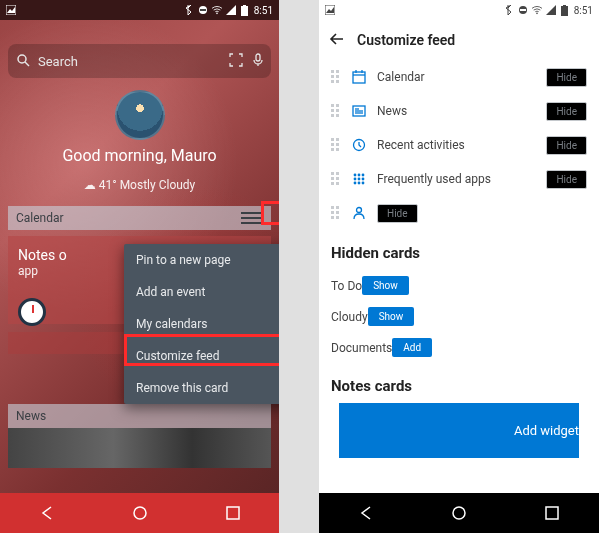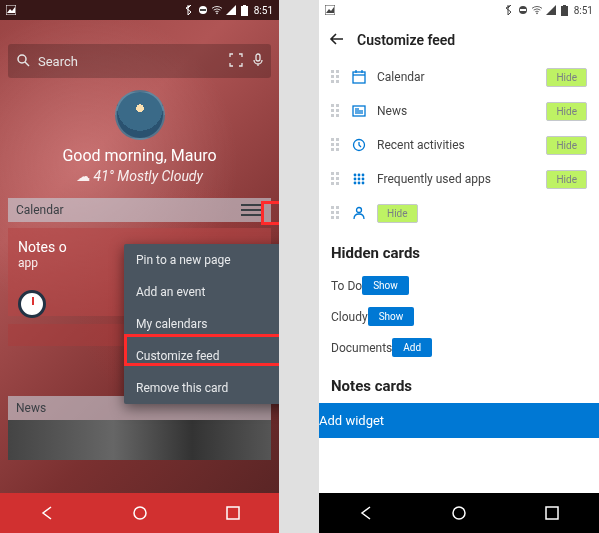--- a/index.html
+++ b/index.html
@@ -12,28 +12,28 @@
   .status { height:20px; display:flex; align-items:center; justify-content:flex-end; gap:4px; padding:0 6px; font-size:10px; color:#fff; }
   .p-left .status { background:rgba(0,0,0,0.6); }
   .p-right .status { color:#444; background:#fff; }
   .status .sb-icon { width:10px; height:10px; display:inline-flex; align-items:center; justify-content:center; }
   .status .left-icon { margin-right:auto; }
   
   .wall { position:absolute; top:20px; left:0; right:0; bottom:40px; background:linear-gradient(135deg,#9b4545 0%,#b05555 30%,#7a3030 70%,#5a2525 100%); }
   .wall::before { content:""; position:absolute; inset:0; background:radial-gradient(circle at 30% 30%,rgba(255,180,180,0.3),transparent 40%),radial-gradient(circle at 70% 60%,rgba(200,50,50,0.3),transparent 35%); }
   .left-body { position:relative; z-index:1; padding:0 8px; top:20px; }
   
-  .searchbar { display:flex; align-items:center; height:34px; background:rgba(0,0,0,0.2); border-radius:3px; padding:0 8px; color:#e6e6e6; gap:8px; margin-top:4px; }
+  .searchbar { display:flex; align-items:center; height:34px; background:rgba(0,0,0,0.2); border-radius:8px; padding:0 8px; color:#e6e6e6; gap:8px; margin-top:4px; }
   .searchbar .placeholder { flex:1; font-size:13px; }
   .sb-icons { display:flex; gap:10px; }
   
   .greet { text-align:center; color:#fff; margin-top:12px; }
   .avatar { width:50px; height:50px; border-radius:50%; background:radial-gradient(circle at 50% 35%,#fce0b0 0 10%,#3a6a88 10% 60%,#2a5270 60%); margin:0 auto 6px; border:2px solid rgba(255,255,255,0.2); }
   .greet-title { font-size:16px; font-weight:400; }
-  .greet-sub { font-size:14px; opacity:0.9; margin-top:3px;font-style:italic; }
+  .greet-sub { font-size:12px; opacity:0.9; margin-top:13px; }
   
   .card-hdr { margin-top:14px; display:flex; align-items:center; justify-content:space-between; background:rgba(200,210,220,0.6); color:#3a3f44; font-size:12px; padding:5px 8px; }
   .more-btn { width:22px; height:12px; display:flex; flex-direction:column; justify-content:space-between; }
   .more-btn span { height:2px; background:#3a3f44; }
   
   .stay-card { margin-top:6px; background:rgba(180,70,70,0.6); color:#fff; padding:10px; font-size:14px; line-height:1.3; height:88px; }
   .stay-card .appt { font-size:12px; opacity:0.9; }
   .clock-row { margin-top:18px; }
   .clock { width:28px; height:28px; border-radius:50%; background:#fff; border:3px solid #234; position:relative; display:inline-block; }
   .clock::before { content:""; position:absolute; top:4px; left:50%; width:2px; height:8px; background:#d33; transform-origin:bottom; }
@@ -54,25 +54,25 @@
   .p-right .nav { background:#000; }
   .nav-btn { width:20px; height:20px; display:flex; align-items:center; justify-content:center; }
   
   .r-header { display:flex; align-items:center; gap:12px; height:40px; padding:0 10px; font-size:14px; font-weight:600; color:#222; }
   .r-list { padding:0 12px; }
   .feed-row { display:flex; align-items:center; height:34px; gap:10px; font-size:12px; color:#444; }
   .drag { width:10px; height:14px; display:grid; grid-template-columns:3px 3px; grid-template-rows:3px 3px 3px; gap:2px; }
   .drag span { background:#c9ccd0; }
   .feed-icon { width:16px; height:16px; display:flex; align-items:center; justify-content:center; color:#0078d4; }
   .feed-label { flex:1; }
-  .hide-btn { border:1px solid #c4c8cc; background:#bef264; color:#7a7f85; font-size:10px; padding:3px 9px; border-radius:2px; cursor:pointer; }
+  .hide-btn { border:1px solid #c4c8cc; background:#000000; color:#7a7f85; font-size:10px; padding:3px 9px; border-radius:2px; cursor:pointer; }
   .sec-title { font-size:15px; font-weight:700; color:#222; margin:14px 0 8px; padding:0 12px; }
   .hidden-row { display:flex; align-items:center; justify-content:flex-start; padding:6px 12px; font-size:12px; color:#444; }
   .blue-btn { background:#0078d4; color:#fff; font-size:10px; padding:4px 11px; border:none; border-radius:2px; cursor:pointer; position:relative; }
-  .add-widget { margin:8px 0 0; background:#0078d4; color:#fff; text-align:left; padding:10px 0; font-size:13px; cursor:pointer; }
+  .add-widget { margin:8px 20px 0; background:#0078d4; color:#fff; text-align:right; padding:20px 0; font-size:13px; cursor:pointer; }
 </style>
 </head>
 <body>
 
 <div class="stage">
 
   <div class="phone p-left">
     <div class="status">
       <span class="sb-icon left-icon">
         <svg width="10" height="10" viewBox="0 0 10 10">

